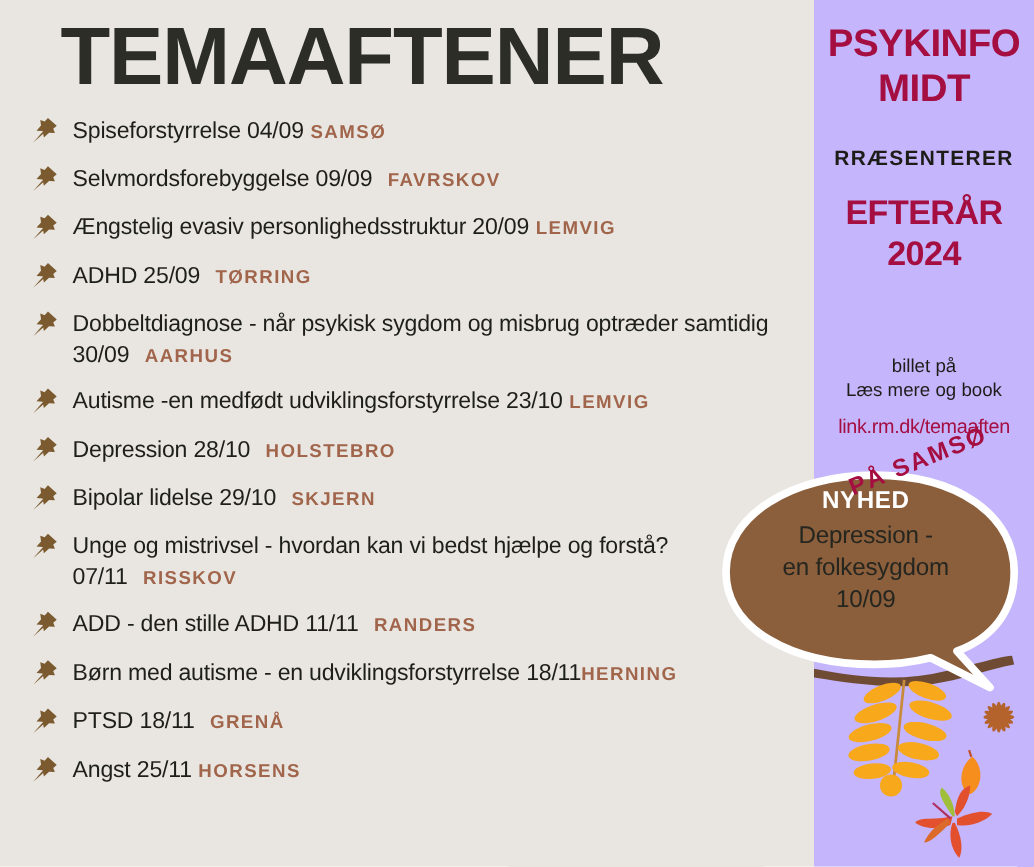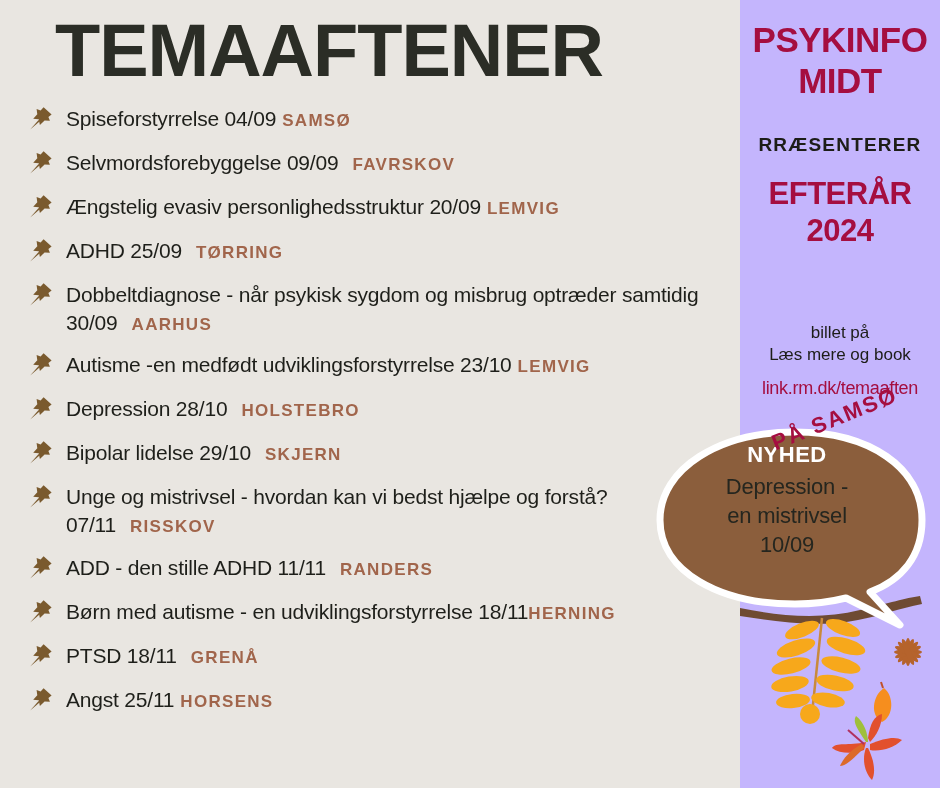--- a/index.html
+++ b/index.html
@@ -331,20 +331,20 @@
                C 220 12, 272 48, 272 100
                C 272 136, 252 160, 220 172
                L 250 205
                L 196 178
                C 180 182, 163 184, 145 184
                C 70 184, 10 152, 10 100 Z" fill="#8B5E3C" stroke="#FFFFFF" stroke-width="7" stroke-linejoin="round"></path>
     </svg>
     <div id="bubble-content">
       <div id="bubble-nyhed">NYHED</div>
       <div class="bubble-line">Depression -</div>
-      <div class="bubble-line">en mistrivsel</div>
+      <div class="bubble-line">en folkesygdom</div>
       <div class="bubble-line">10/09</div>
     </div>
   </div>
 
   <div id="samso">PÅ SAMSØ</div>
 
 </div>
 
 </body></html>

